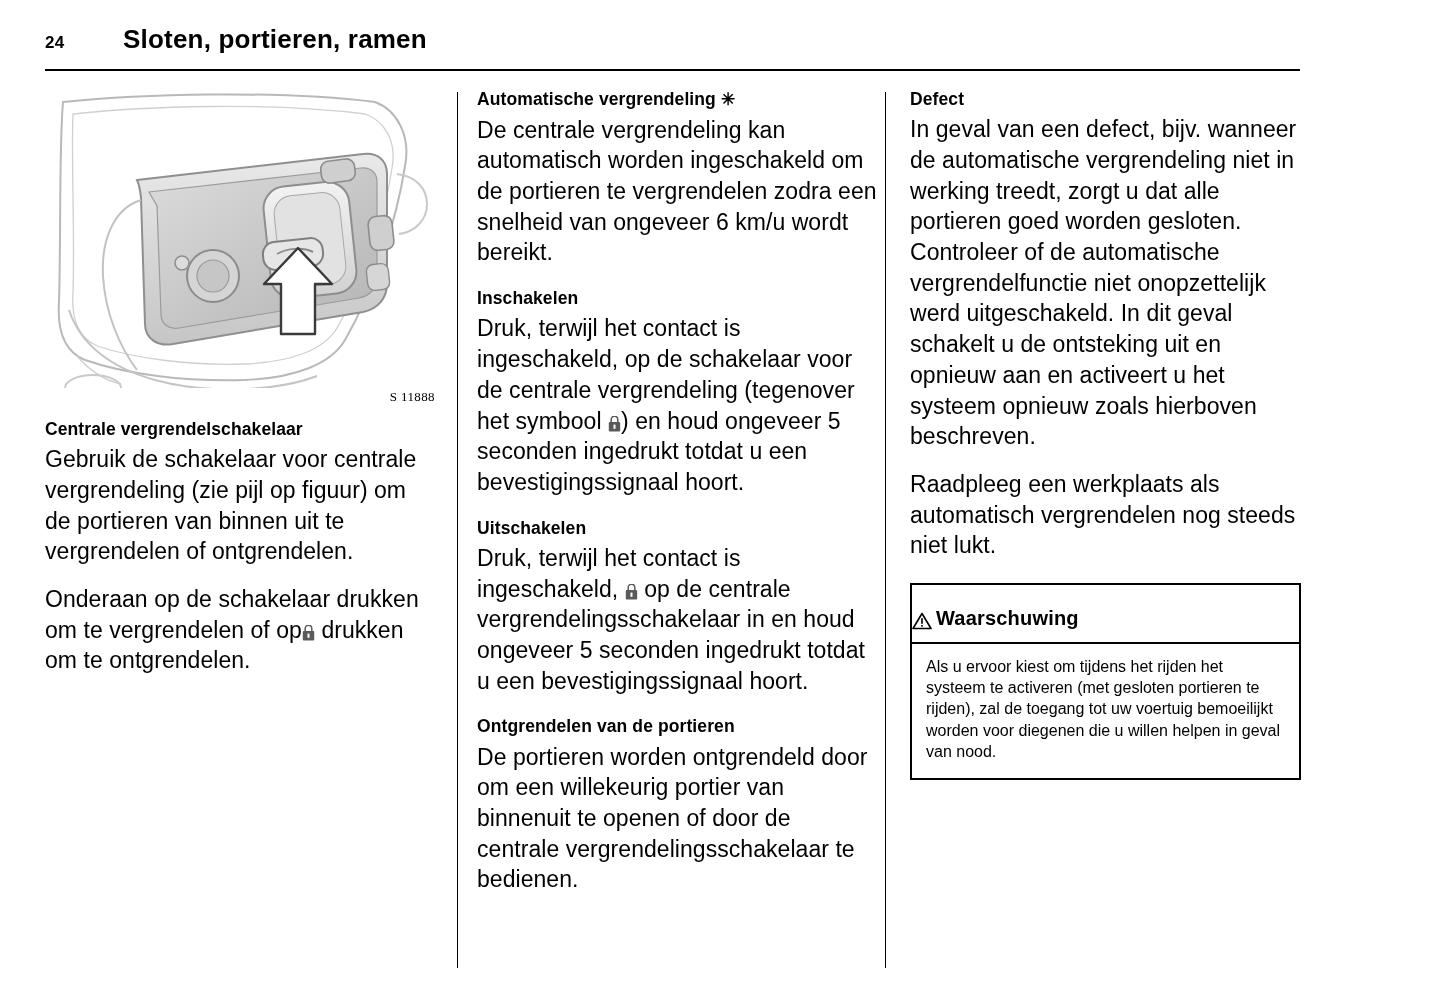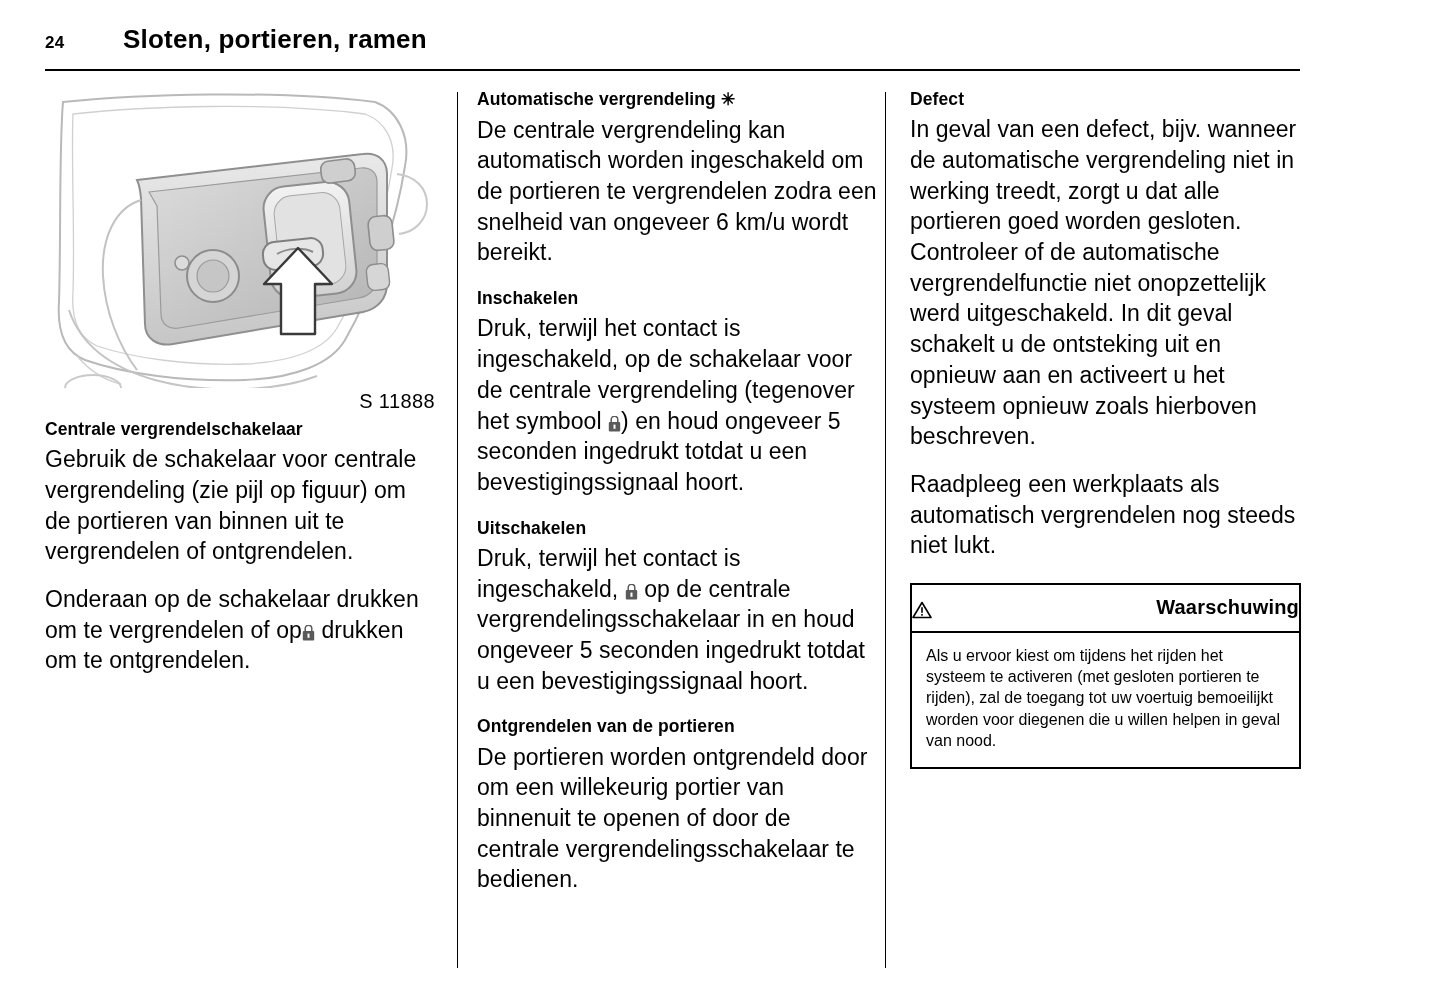--- a/index.html
+++ b/index.html
@@ -97,45 +97,46 @@
   .figure {
     position: relative;
     width: 390px;
     height: 300px;
     margin-bottom: 4px;
   }
   .fig-caption {
     position: absolute;
     right: 0;
     top: 300px;
-    font-size: 20px;
+    font-size: 13px;
     letter-spacing: 0.4px;
+    font-family: Liberation Serif, serif;
   }
   .fig-block {
     position: relative;
     height: 330px;
   }
 
   
   .warning-box {
     margin-top: 22px;
     border: 2px solid #000;
     width: 391px;
     box-sizing: border-box;
   }
   .warning-head {
     border-bottom: 2px solid #000;
     text-align: center;
-    padding: 9px 0 10px 0;
+    padding: 20px 0 10px 0;
     font-size: 20px;
     font-weight: bold;
     letter-spacing: 0.2px;
     display: flex;
     align-items: center;
-    justify-content: space-between;
+    justify-content: flex-start;
     gap: 4px;
   }
   .warning-body {
     padding: 12px 14px 16px 14px;
     font-size: 16px;
     line-height: 1.33;
   }
   .warn-tri {
     display: inline-block;
     width: 20px;

